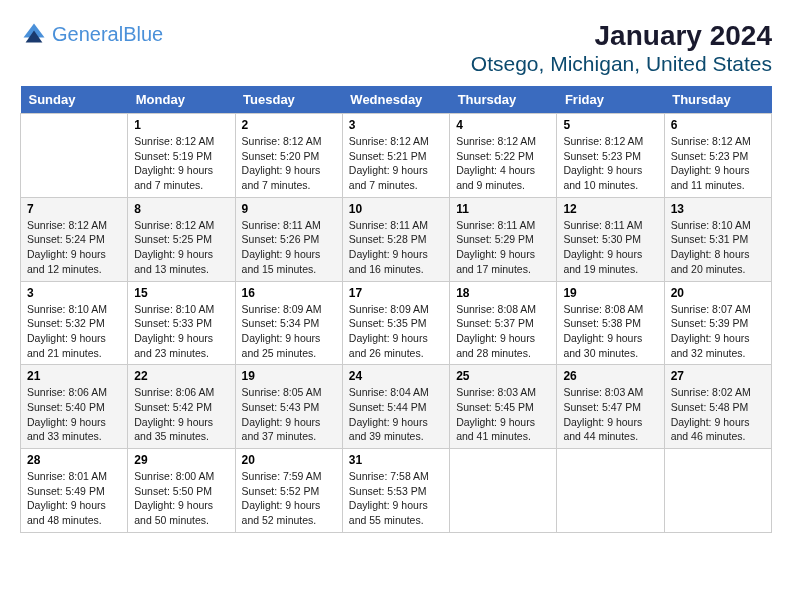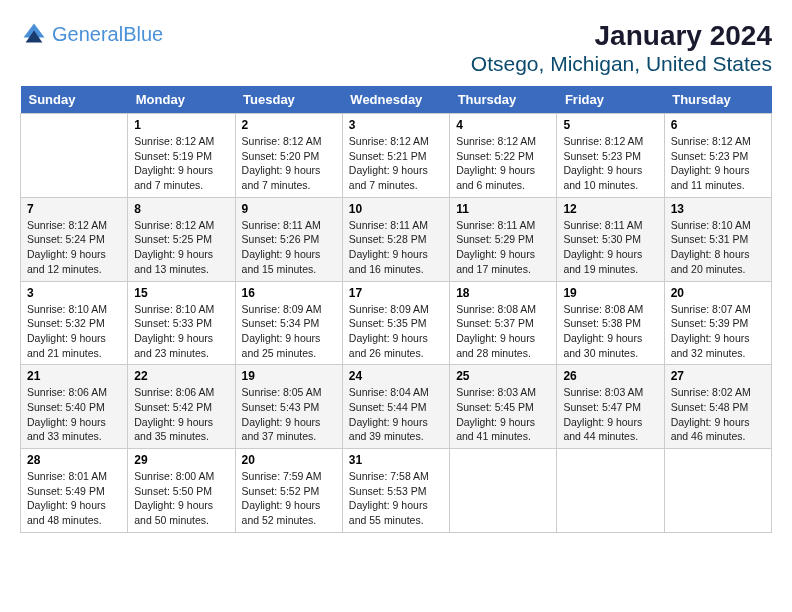--- a/index.html
+++ b/index.html
@@ -144,21 +144,21 @@
             <div>Sunrise: 8:12 AM</div>
             <div>Sunset: 5:21 PM</div>
             <div>Daylight: 9 hours and 7 minutes.</div>
           </div>
         </td>
         <td>
           <span class="day-number">4</span>
           <div class="cell-content">
             <div>Sunrise: 8:12 AM</div>
             <div>Sunset: 5:22 PM</div>
-            <div>Daylight: 9 hours and 6 minutes.</div>
+            <div>Daylight: 4 hours and 9 minutes.</div>
           </div>
         </td>
         <td>
           <span class="day-number">5</span>
           <div class="cell-content">
             <div>Sunrise: 8:12 AM</div>
             <div>Sunset: 5:23 PM</div>
             <div>Daylight: 9 hours and 10 minutes.</div>
           </div>
         </td>

